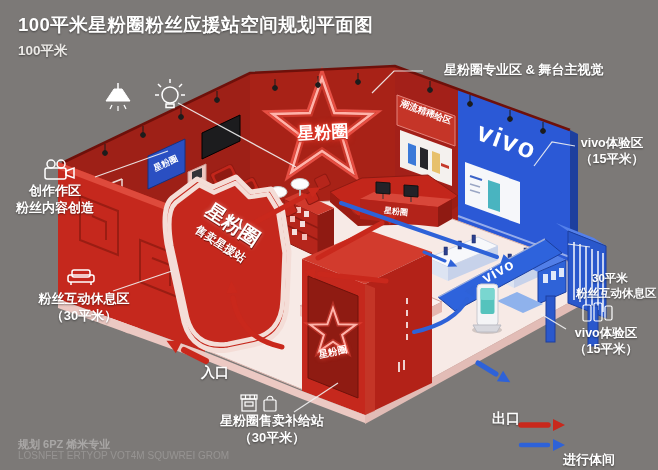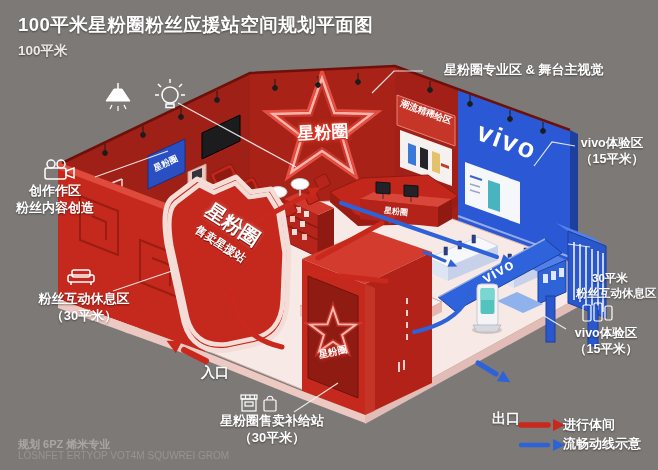--- a/index.html
+++ b/index.html
@@ -17,21 +17,21 @@
   .sign-wrap{left:172px;top:210px;width:112px;transform:rotate(33deg);}
   .sign-l1{font-size:20px;text-shadow:1px 1px 0 #7a130d,0 0 4px rgba(255,255,255,.4);}
   .sign-l2{font-size:11.5px;margin-top:2px;text-shadow:1px 1px 0 #7a130d;}
   .banner-txt{left:394px;top:106px;width:64px;font-size:9px;transform:rotate(20deg);}
   .vivo-wall{left:463px;top:126px;width:88px;font-size:27px;letter-spacing:2px;transform:rotate(20deg);}
   .vivo-ribbon{left:468px;top:262px;width:60px;font-size:15px;letter-spacing:1px;transform:rotate(-29deg);}
   .counter-txt{left:368px;top:206px;width:56px;font-size:8px;transform:rotate(6deg);}
   .screen-txt{left:146px;top:158px;width:40px;font-size:8.5px;transform:rotate(-25deg);}
   .panel-txt{left:310px;top:346px;width:46px;font-size:9.5px;transform:rotate(-12deg);
              text-shadow:0 0 5px #ff5040;}
-  .legend-lbl{font-size:13px;}
+  .legend-lbl{font-size:13px;margin-top:35px;}
   .wm1{position:absolute;left:18px;top:437px;font-size:11px;color:rgba(255,255,255,.34);font-weight:700;}
   .wm2{position:absolute;left:18px;top:450px;font-size:10px;color:rgba(255,255,255,.2);}
   .ico{position:absolute;}
 </style>
 </head>
 <body>
 
 <div class="canvas">
 
 <svg viewBox="0 0 658 470" width="658" height="470">

